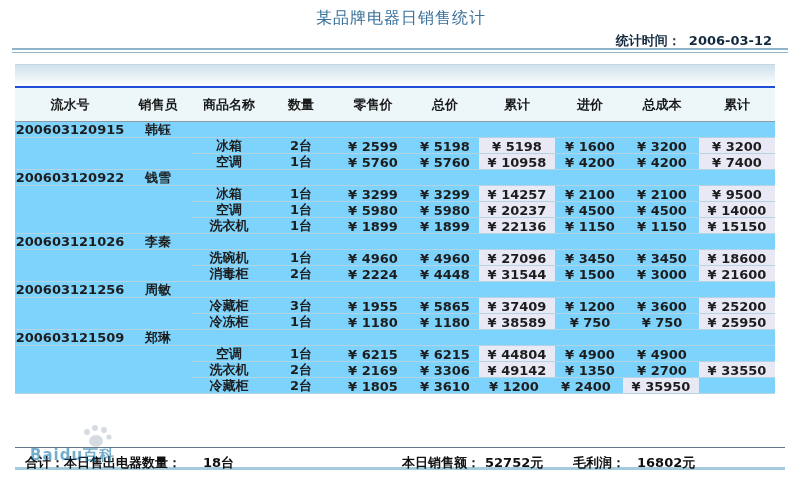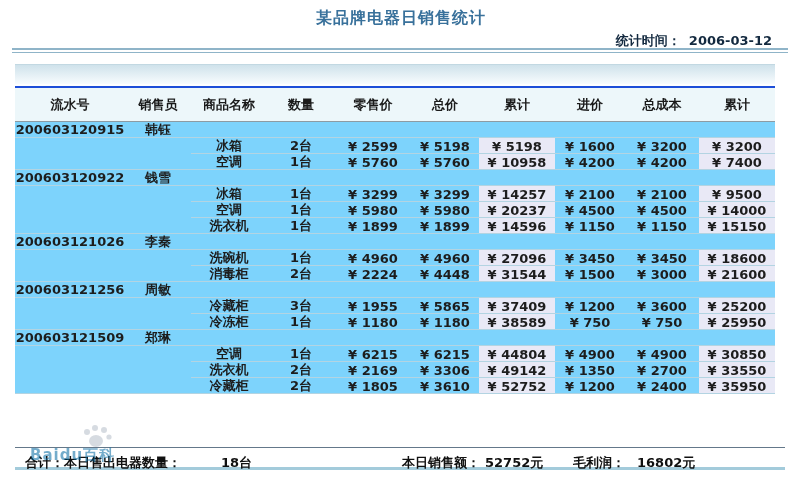--- a/index.html
+++ b/index.html
@@ -9,21 +9,21 @@
     width: 790px; height: 481px;
     background: #fff;
     overflow: hidden;
     font-family: "DejaVu Sans", "Liberation Sans", sans-serif;
     color: #1d1d1d;
   }
   .title {
     padding-top: 8px;
     text-align: center;
     font-size: 16px;
-    font-weight: bold;
+    font-weight: normal;
     color: var(--title, #39719b);
     letter-spacing: 1px;
     padding-left: 12px;
   }
   .stats-line {
     position: absolute;
     top: 32px; right: 18px;
     font-size: 13px;
     font-weight: bold;
     color: var(--stats-text, #13293f);
@@ -88,21 +88,21 @@
     top: 447px; left: 15px; right: 5px;
     height: 23px;
     border-top: 1px solid #64788a;
     border-bottom: 3px solid var(--footer-line, #a3cbdb);
     font-size: 13px;
     font-weight: bold;
     color: #101010;
   }
   .footer span { position: absolute; top: 6px; white-space: nowrap; }
   .f-label1 { left: 10px; }
-  .f-value1 { left: 206px; text-align: right; }
+  .f-value1 { left: 188px; text-align: right; }
   .f-label2 { left: 387px; }
   .f-value2 { left: 470px; }
   .f-label3 { left: 558px; }
   .f-value3 { left: 622px; }
   .watermark {
     position: absolute;
     left: 22px; top: 424px;
     width: 140px; height: 44px;
     pointer-events: none;
     opacity: 0.55;
@@ -218,21 +218,21 @@
           <div class="cell c9">¥ 4500</div>
           <div class="cell c10 cum">¥ 14000</div>
         </div>
         <div class="row item-row last">
           <div class="cell c1"></div>
           <div class="cell c2"></div>
           <div class="cell c3">洗衣机</div>
           <div class="cell c4">1台</div>
           <div class="cell c5">¥ 1899</div>
           <div class="cell c6">¥ 1899</div>
-          <div class="cell c7 cum">¥ 14596</div>
+          <div class="cell c7 cum">¥ 22136</div>
           <div class="cell c8">¥ 1150</div>
           <div class="cell c9">¥ 1150</div>
           <div class="cell c10 cum">¥ 15150</div>
         </div>
         <div class="row group-row">
           <div class="cell c1">200603121026</div>
           <div class="cell c2">李秦</div>
           <div class="cell c3"></div>
           <div class="cell c4"></div>
           <div class="cell c5"></div>
@@ -317,42 +317,40 @@
         <div class="row item-row">
           <div class="cell c1"></div>
           <div class="cell c2"></div>
           <div class="cell c3">空调</div>
           <div class="cell c4">1台</div>
           <div class="cell c5">¥ 6215</div>
           <div class="cell c6">¥ 6215</div>
           <div class="cell c7 cum">¥ 44804</div>
           <div class="cell c8">¥ 4900</div>
           <div class="cell c9">¥ 4900</div>
-          <div class="cell c10 cum">¥ 30850</div>
         </div>
         <div class="row item-row">
           <div class="cell c1"></div>
           <div class="cell c2"></div>
           <div class="cell c3">洗衣机</div>
           <div class="cell c4">2台</div>
           <div class="cell c5">¥ 2169</div>
           <div class="cell c6">¥ 3306</div>
           <div class="cell c7 cum">¥ 49142</div>
           <div class="cell c8">¥ 1350</div>
           <div class="cell c9">¥ 2700</div>
           <div class="cell c10 cum">¥ 33550</div>
         </div>
         <div class="row item-row last">
           <div class="cell c1"></div>
           <div class="cell c2"></div>
           <div class="cell c3">冷藏柜</div>
           <div class="cell c4">2台</div>
           <div class="cell c5">¥ 1805</div>
           <div class="cell c6">¥ 3610</div>
-          <div class="cell c7 cum">¥ 52752</div>
           <div class="cell c8">¥ 1200</div>
           <div class="cell c9">¥ 2400</div>
           <div class="cell c10 cum">¥ 35950</div>
         </div>
       </div>
   </div>
 
   <div class="footer">
     <span class="f-label1">合计：本日售出电器数量：</span>
     <span class="f-value1">18台</span>

